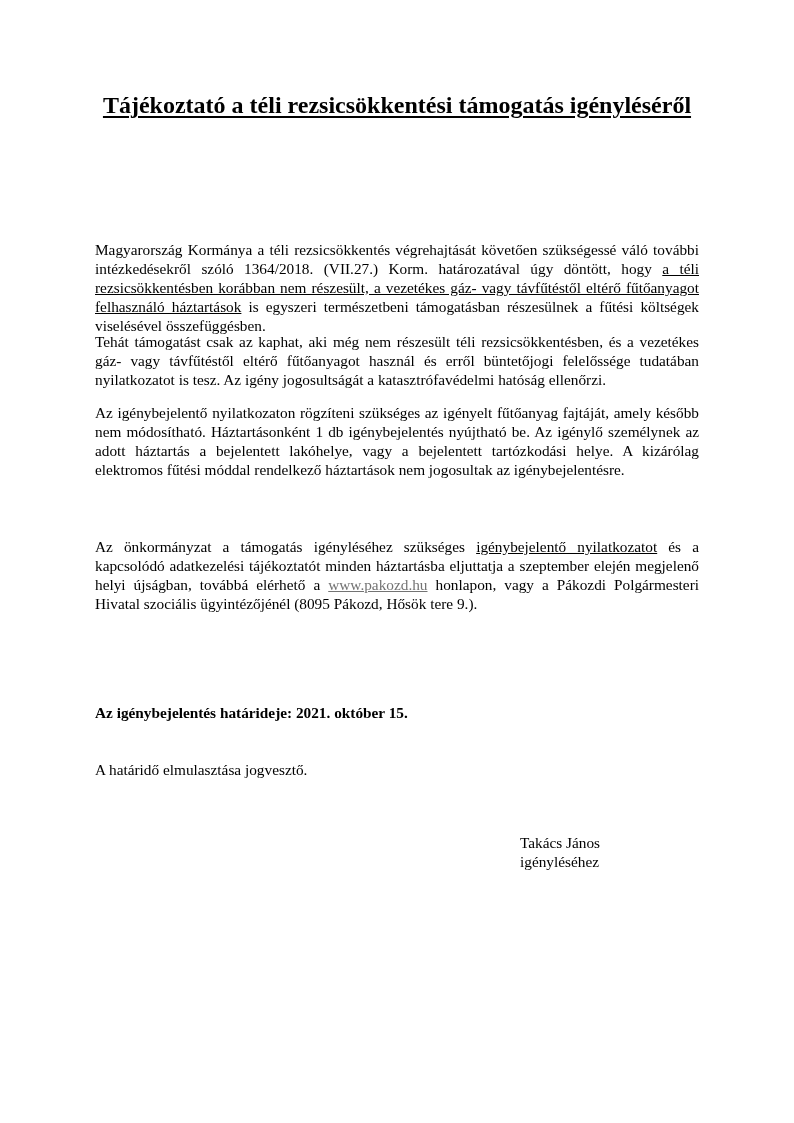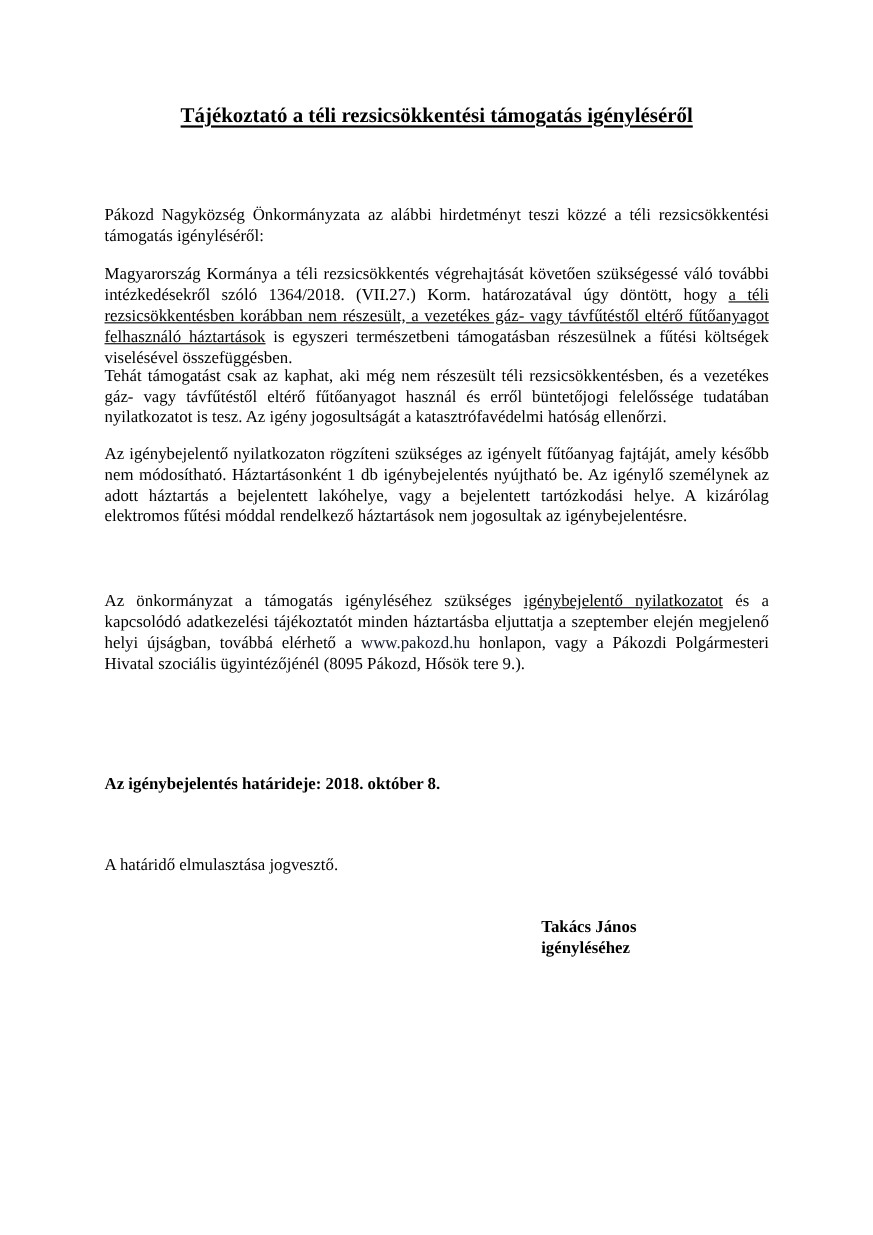--- a/index.html
+++ b/index.html
@@ -4,57 +4,56 @@
 <style>
   html, body { margin: 0; padding: 0; background: #ffffff; }
   body { width: 794px; height: 1123px; position: relative; overflow: hidden; }
   .page {
     position: absolute; left: 0; top: 0; width: 794px; height: 1123px;
     font-family: "Liberation Serif", "DejaVu Serif", serif;
     color: #000; font-size: 15.3px; line-height: 19px;
   }
   .title {
     position: absolute; top: 96px; left: 0; width: 794px; text-align: center;
-    font-weight: bold; font-size: 19px; text-decoration: underline;
+    font-weight: bold; font-size: 24px; text-decoration: underline;
     text-decoration-thickness: 2px; text-underline-offset: 3px;
   }
   .para {
     position: absolute; left: 95px; width: 604px; text-align: justify; margin: 0;
   }
   .p1 { top: 186px; }
   .p2 { top: 240px; }
   .p3 { top: 332px; }
   .p4 { top: 403px; }
   .p5 { top: 537px; }
   .p6 { top: 630px; }
   .deadline { position: absolute; left: 95px; top: 703px; font-weight: bold; }
-  .note { position: absolute; left: 95px; top: 760px; margin-top: 17px; }
-  .sig { position: absolute; left: 492px; top: 833px; font-weight: bold; }
+  .note { position: absolute; left: 95px; top: 760px; }
+  .sig { position: absolute; left: 520px; top: 833px; }
   b { font-weight: normal; }
   .u { text-decoration: underline; }
-  a.link { color: #0f172a; }
+  a.link { color: #737373; text-decoration: underline; }
 </style>
 </head>
 <body>
 
 <div class="page">
   <div class="title">Tájékoztató a téli rezsicsökkentési támogatás igényléséről</div>
 
-  <p class="para p1">Pákozd Nagyközség Önkormányzata az alábbi hirdetményt teszi közzé a téli rezsicsökkentési támogatás igényléséről:</p>
 
   <p class="para p2"><b>Magyarország Kormánya</b><span> a téli rezsicsökkentés végrehajtását követően szükségessé váló további intézkedésekről szóló 1364/2018. (VII.27.) Korm. határozatával </span><b>úgy döntött, hogy </b><b class="u">a téli rezsicsökkentésben korábban nem részesült, a vezetékes gáz- vagy távfűtéstől eltérő fűtőanyagot felhasználó háztartások</b><b> is egyszeri természetbeni támogatásban részesülnek a fűtési költségek viselésével összefüggésben.</b></p>
 
   <p class="para p3">Tehát támogatást csak az kaphat, aki még nem részesült téli rezsicsökkentésben, és a vezetékes gáz- vagy távfűtéstől eltérő fűtőanyagot használ és erről büntetőjogi felelőssége tudatában nyilatkozatot is tesz. Az igény jogosultságát a katasztrófavédelmi hatóság ellenőrzi.</p>
 
   <p class="para p4">Az igénybejelentő nyilatkozaton rögzíteni szükséges az igényelt fűtőanyag fajtáját, amely később nem módosítható. Háztartásonként 1 db igénybejelentés nyújtható be. Az igénylő személynek az adott háztartás a bejelentett lakóhelye, vagy a bejelentett tartózkodási helye. A kizárólag elektromos fűtési móddal rendelkező háztartások nem jogosultak az igénybejelentésre.</p>
 
   <p class="para p5"><span>Az önkormányzat a támogatás igényléséhez szükséges </span><span class="u">igénybejelentő nyilatkozatot</span><span> és a kapcsolódó adatkezelési tájékoztatót minden háztartásba eljuttatja a szeptember elején megjelenő helyi újságban, továbbá elérhető a </span><a class="link">www.pakozd.hu</a><span> honlapon, vagy a Pákozdi Polgármesteri Hivatal szociális ügyintézőjénél (8095 Pákozd, Hősök tere 9.).</span></p>
 
 
-  <div class="deadline">Az igénybejelentés határideje: 2018. október 8.</div>
+  <div class="deadline">Az igénybejelentés határideje: 2021. október 15.</div>
 
   <div class="note">A határidő elmulasztása jogvesztő.</div>
 
   <div class="sig">
     <div>Takács János</div>
     <div>igényléséhez</div>
   </div>
 </div>
 
 </body></html>

